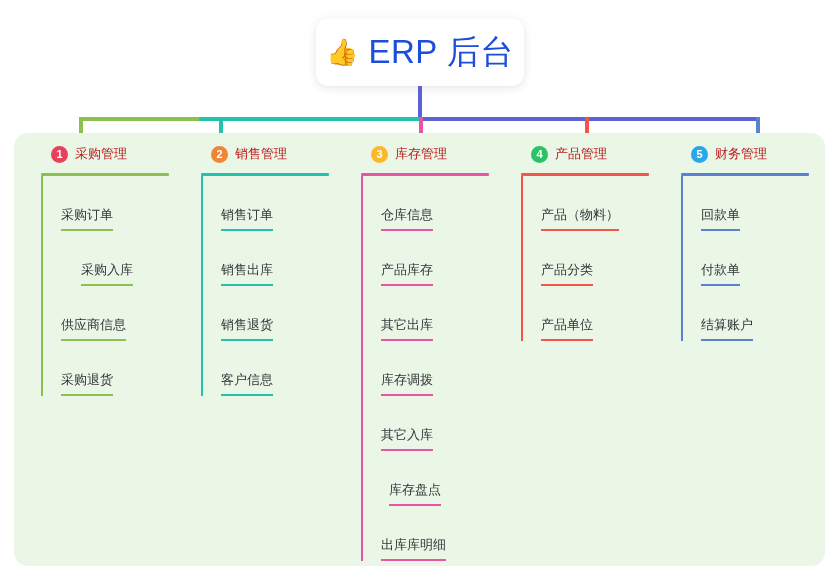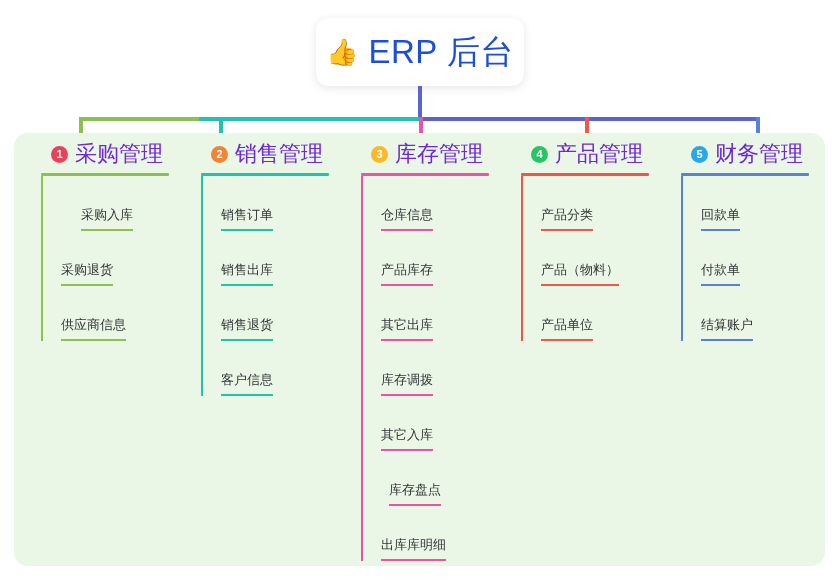--- a/index.html
+++ b/index.html
@@ -105,22 +105,22 @@
     height: 17px;
     border-radius: 50%;
     color: #ffffff;
     font-size: 11px;
     line-height: 17px;
     text-align: center;
     font-weight: bold;
     flex: 0 0 auto;
   }
   .col-title {
-    font-size: 22px;
-    color: #6d28d9;
+    font-size: 13px;
+    color: #b91c1c;
     white-space: nowrap;
   }
   .col-rule {
     position: absolute;
     left: 7px;
     top: 40px;
     height: 3px;
     width: 128px;
     border-radius: 1px;
   }
@@ -183,27 +183,30 @@
   <div class="columns">
 
     <div class="column col-1">
       <div class="col-header">
         <span class="col-badge" style="background: rgb(232, 65, 90);">1</span>
         <span class="col-title">采购管理</span>
         <span class="col-rule" style="background: rgb(140, 193, 82);"></span>
       </div>
       <div class="col-items" style="border-left-color: rgb(140, 193, 82);">
         <div class="leaf">
+            <span class="leaf-label" style="border-bottom-color: rgb(140, 193, 82);">采购订单</span>
+          </div>
+        <div class="leaf">
             <span class="leaf-label" style="border-bottom-color: rgb(140, 193, 82); margin-left: 20px;">采购入库</span>
           </div>
         <div class="leaf">
+            <span class="leaf-label" style="border-bottom-color: rgb(140, 193, 82);">供应商信息</span>
+          </div>
+        <div class="leaf">
             <span class="leaf-label" style="border-bottom-color: rgb(140, 193, 82);">采购退货</span>
-          </div>
-        <div class="leaf">
-            <span class="leaf-label" style="border-bottom-color: rgb(140, 193, 82);">供应商信息</span>
           </div>
       </div>
     </div>
 
     <div class="column col-2">
       <div class="col-header">
         <span class="col-badge" style="background: rgb(240, 132, 55);">2</span>
         <span class="col-title">销售管理</span>
         <span class="col-rule" style="background: rgb(34, 194, 173);"></span>
       </div>
@@ -255,24 +258,24 @@
     </div>
 
     <div class="column col-4">
       <div class="col-header">
         <span class="col-badge" style="background: rgb(44, 194, 101);">4</span>
         <span class="col-title">产品管理</span>
         <span class="col-rule" style="background: rgb(242, 86, 75);"></span>
       </div>
       <div class="col-items" style="border-left-color: rgb(242, 86, 75);">
         <div class="leaf">
+            <span class="leaf-label" style="border-bottom-color: rgb(242, 86, 75);">产品（物料）</span>
+          </div>
+        <div class="leaf">
             <span class="leaf-label" style="border-bottom-color: rgb(242, 86, 75);">产品分类</span>
-          </div>
-        <div class="leaf">
-            <span class="leaf-label" style="border-bottom-color: rgb(242, 86, 75);">产品（物料）</span>
           </div>
         <div class="leaf">
             <span class="leaf-label" style="border-bottom-color: rgb(242, 86, 75);">产品单位</span>
           </div>
       </div>
     </div>
 
     <div class="column col-5">
       <div class="col-header">
         <span class="col-badge" style="background: rgb(43, 167, 232);">5</span>

